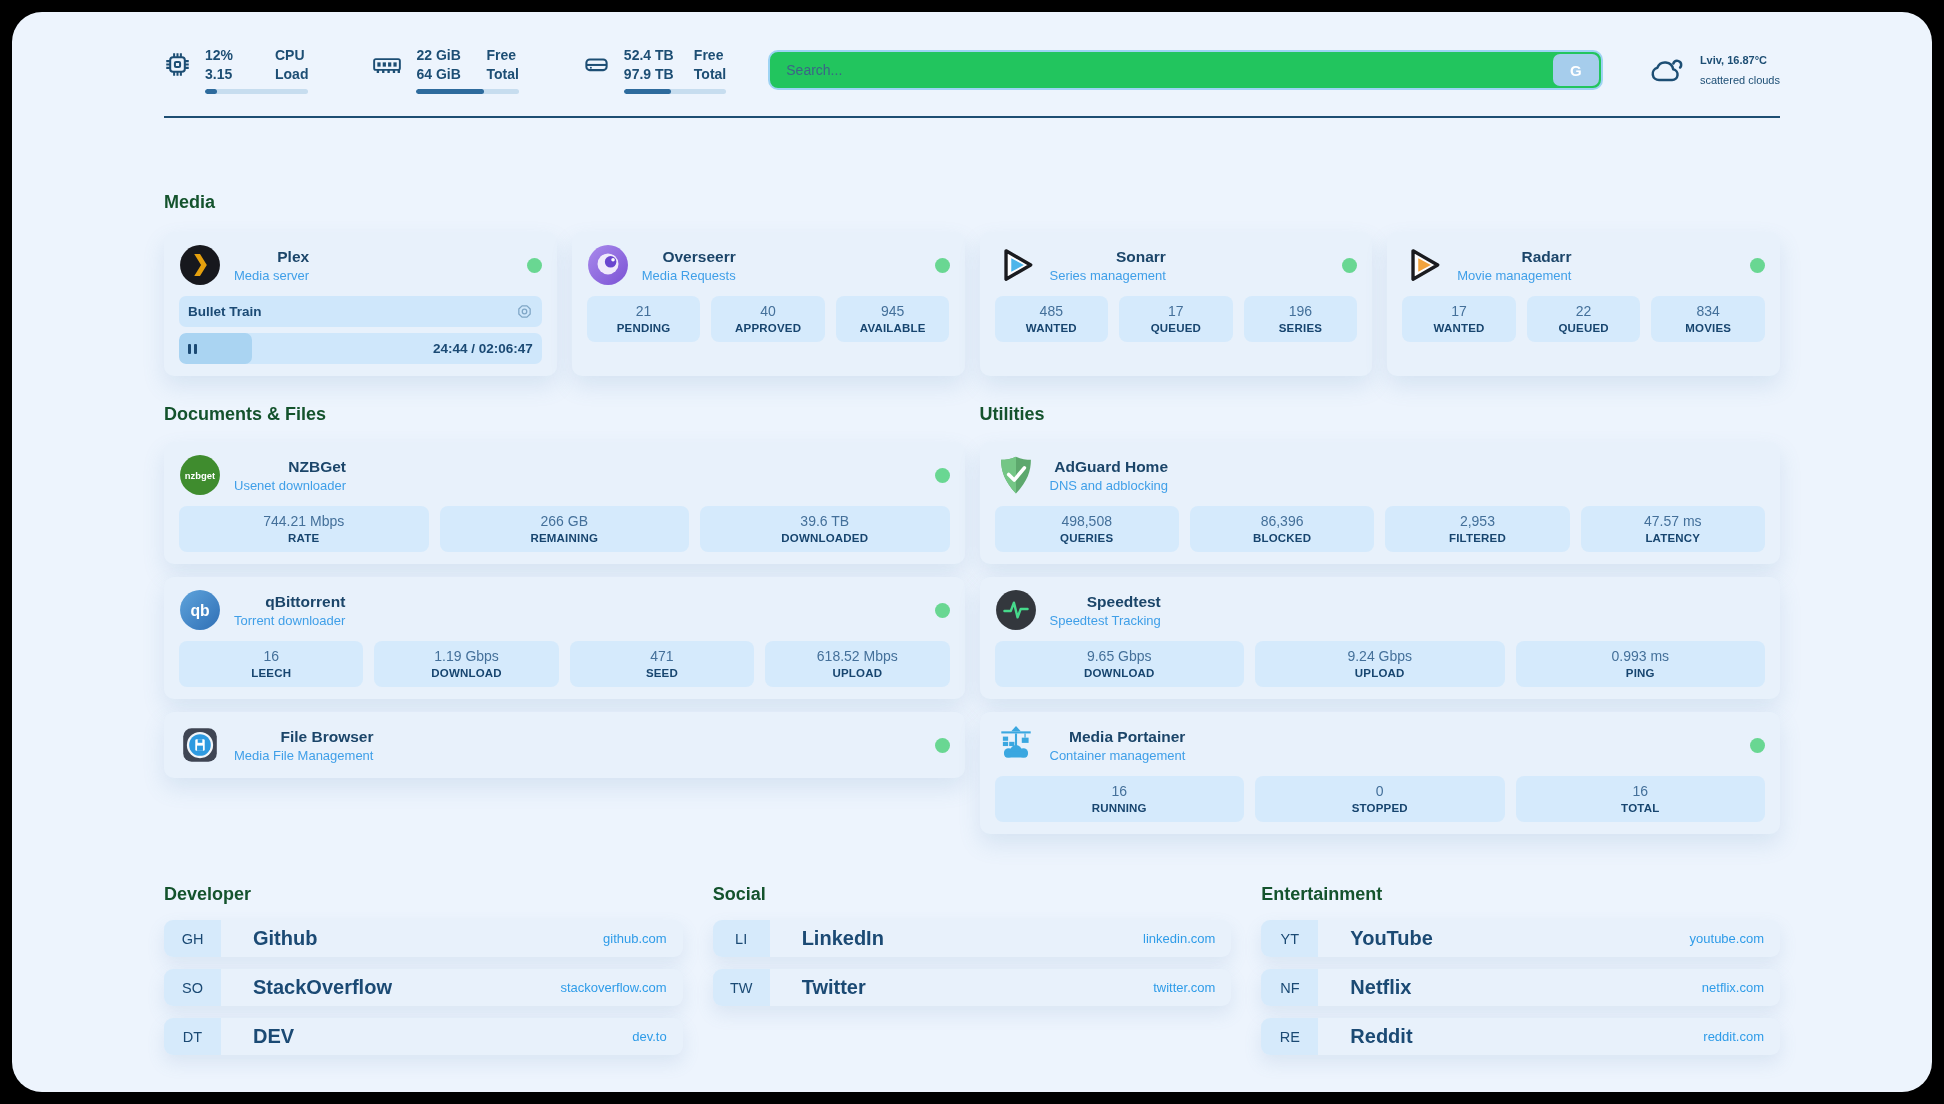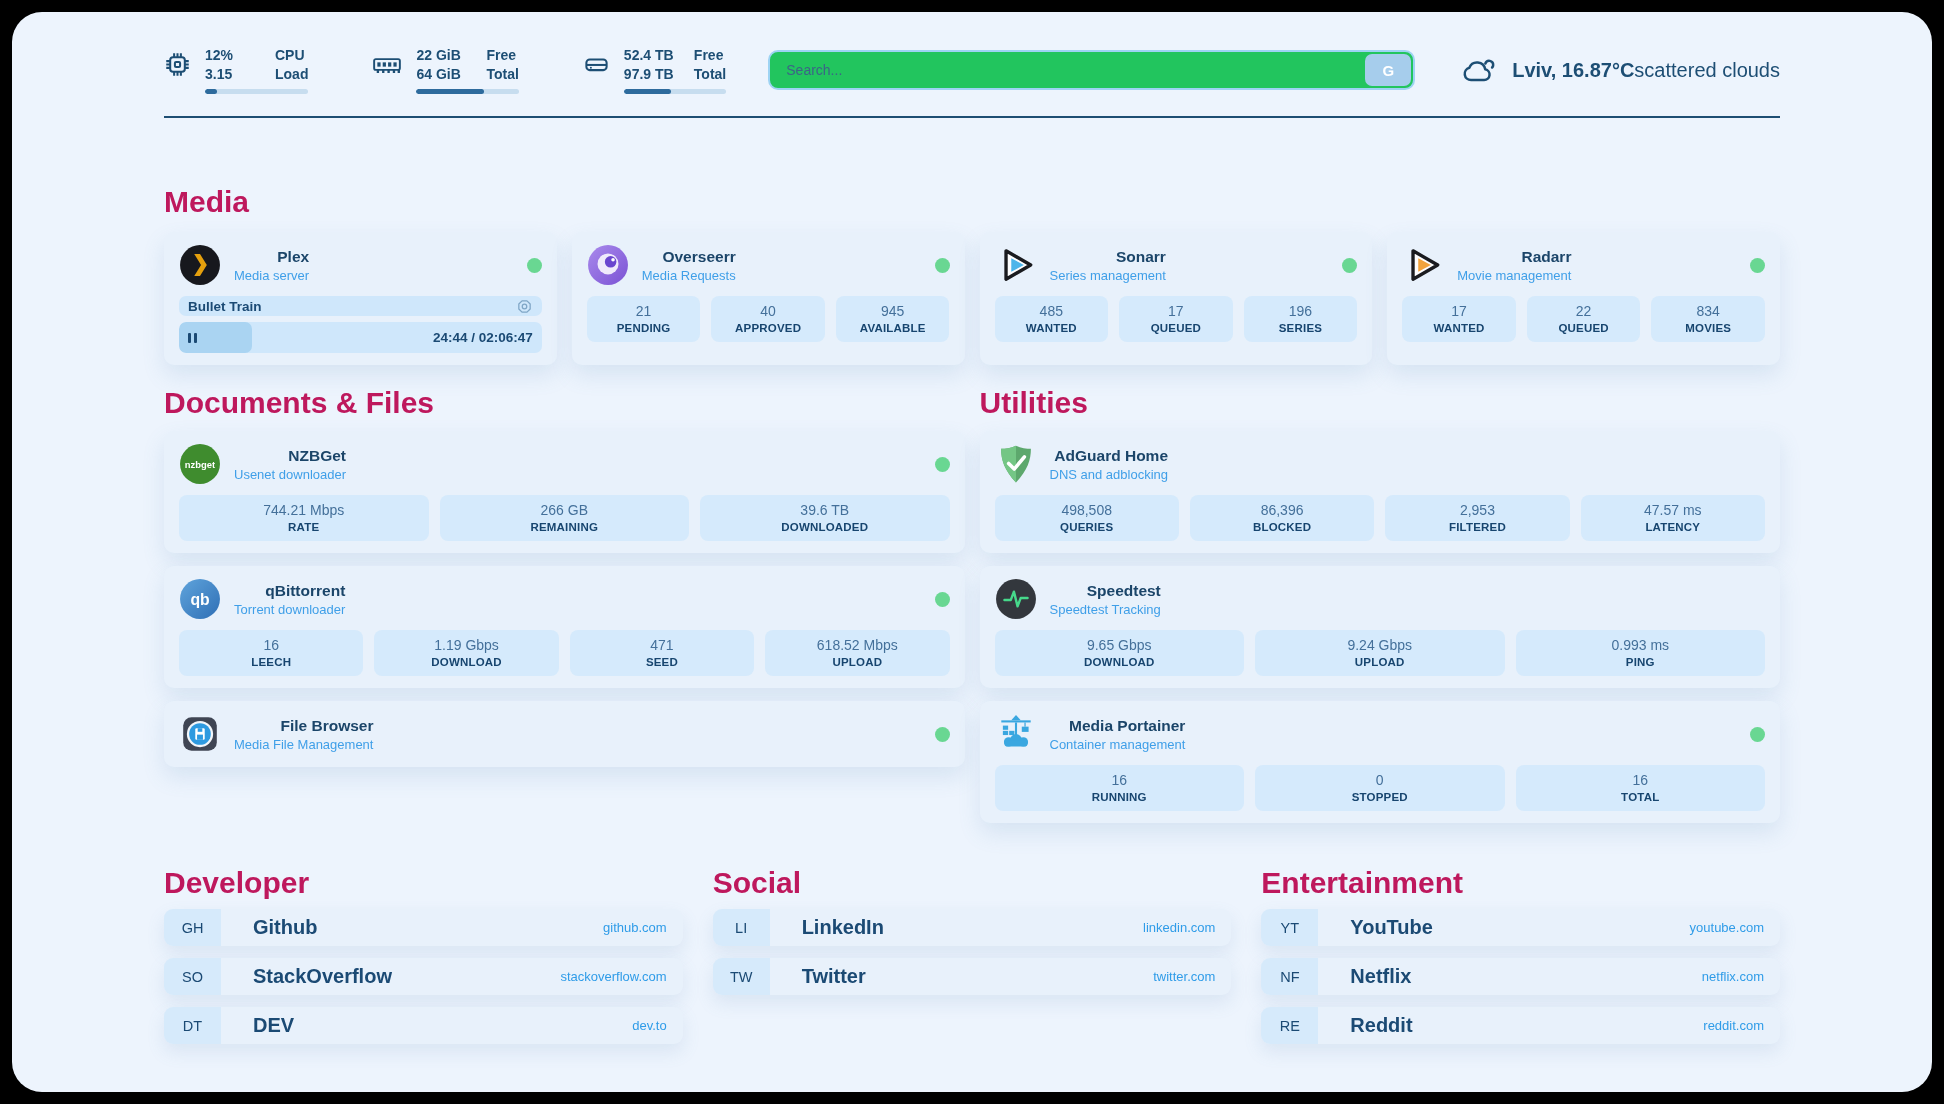--- a/index.html
+++ b/index.html
@@ -27,44 +27,44 @@
     padding:0 60px 0 16px;font-size:14px;color:#1d4e74;box-sizing:border-box;outline:none;
     font-family:"Liberation Sans",sans-serif;
   }
   .search::placeholder{color:#3c6487;opacity:1;}
   .g-btn{
     position:absolute;right:4px;top:4px;width:46px;height:32px;border:none;border-radius:7px;
     background:#a6cdec;color:#fff;font-weight:700;font-size:15px;display:flex;align-items:center;
     justify-content:center;cursor:pointer;font-family:"Liberation Sans",sans-serif;
   }
   .weather{display:flex;align-items:center;gap:13px;}
-  .weather-txt{display:flex;flex-direction:row;font-size:20px;line-height:20px;}
+  .weather-txt{display:flex;flex-direction:column;font-size:11px;line-height:20px;}
   .weather-line1{font-weight:700;}
   .hdr-divider{border-bottom:2px solid #1e4e73;margin-top:22px;}
   
-  .section-title{font-size:30px;font-weight:700;color:#be185d;line-height:28px;}
+  .section-title{font-size:18px;font-weight:700;color:#14532d;line-height:28px;}
   .media-title{margin-top:70px;}
   .media-grid{display:grid;grid-template-columns:repeat(4,1fr);gap:15px;margin-top:16px;}
   .card{
     background:#e8f1fb;border-radius:10px;padding:12px 15px;
     box-shadow:0 10px 22px rgba(96,140,186,.16);box-sizing:border-box;cursor:pointer;
   }
   .card-head{display:flex;align-items:center;gap:13px;}
   .app-icon{width:42px;height:42px;flex:none;display:flex;}
   .card-titles{display:flex;flex-direction:column;gap:2px;align-items:flex-end;}
   .card-title{font-size:15.5px;font-weight:700;color:#1b4569;}
   .card-sub{font-size:13px;font-weight:500;color:#3f9fe8;}
   .dot{width:15px;height:15px;border-radius:50%;background:#69d792;margin-left:auto;flex:none;}
   .stats{display:flex;gap:11px;margin-top:10px;}
   .stat{flex:1;background:#d5eafc;border-radius:8px;text-align:center;padding:7px 4px 8px;}
   .stat-value{font-size:14px;color:#44709a;}
   .stat-label{font-size:11.5px;font-weight:800;color:#17456f;margin-top:3px;letter-spacing:.2px;}
   
   .media-row{
-    margin-top:10px;background:#cfe7fb;border-radius:7px;height:20px;display:flex;
+    margin-top:10px;background:#cfe7fb;border-radius:7px;height:31px;display:flex;
     align-items:center;padding:0 9px;font-size:13.5px;font-weight:700;color:#1b4a74;
   }
   .media-row .ico{margin-left:auto;display:flex;}
   .progress-row{
     margin-top:6px;background:#cfe7fb;border-radius:7px;height:31px;position:relative;
     overflow:hidden;display:flex;align-items:center;
   }
   .progress-fill{position:absolute;left:0;top:0;bottom:0;background:#aad4f2;border-radius:7px;}
   .pause{position:relative;display:flex;gap:3px;margin-left:9px;}
   .pause i{display:block;width:3px;height:10px;background:#1b4a74;border-radius:1px;}

